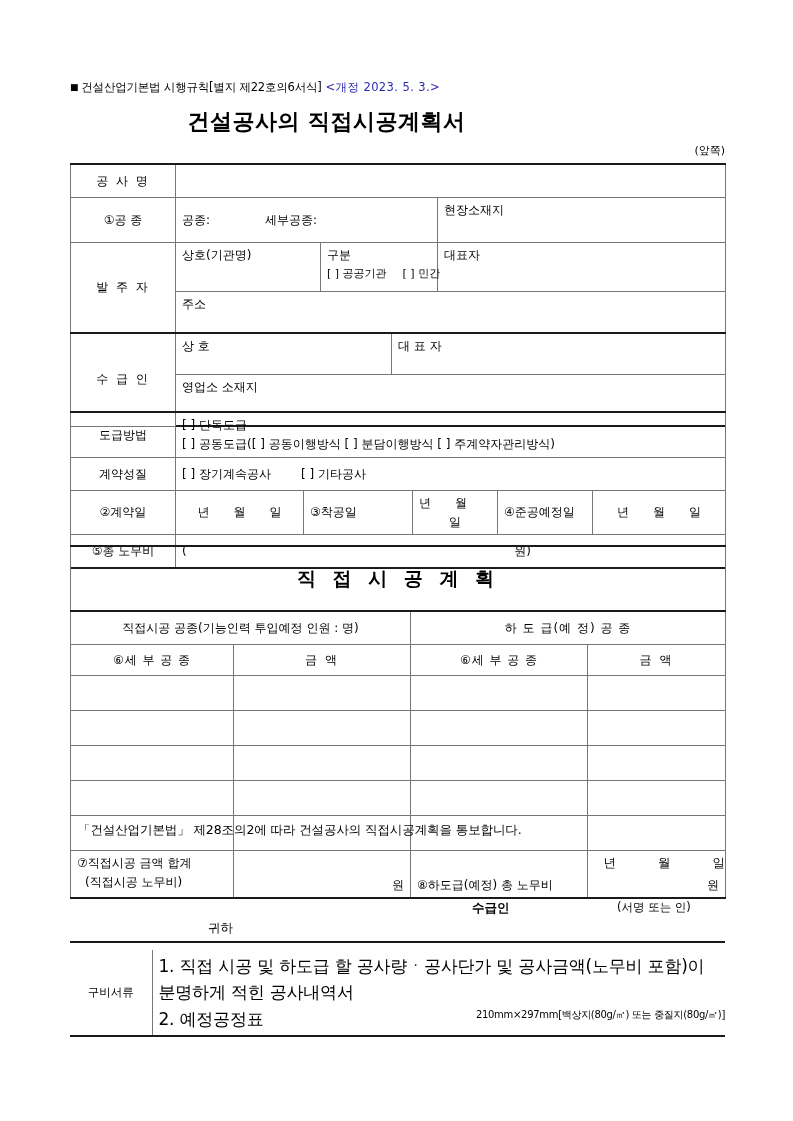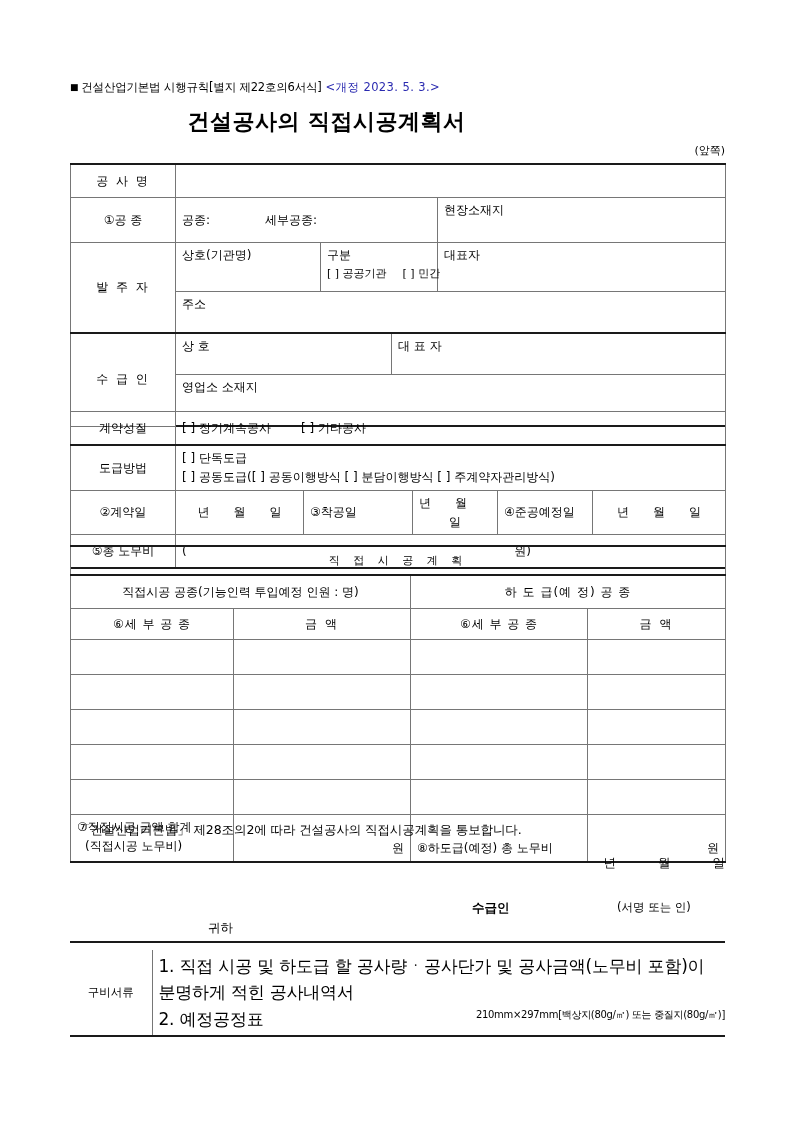--- a/index.html
+++ b/index.html
@@ -86,22 +86,23 @@
 
   
   #tbl-party { top: 163px; }
   #tbl-contract { top: 411px; }
   #tbl-plan { top: 545px; }
   #tbl-docs { top: 950px; }
 
   .sec-title {
     text-align: center;
     letter-spacing: 5px;
-    font-size: 11px;
-    padding: 5px 0 !important;
+    font-size: 19px;
+    padding: 17px 0 !important;
+    font-weight: bold;
   }
 
   .chk { letter-spacing: 0px; }
   .gap-sm { display: inline-block; width: 16px; }
   .gap-md { display: inline-block; width: 30px; }
   .gap-lg { display: inline-block; width: 55px; }
 
   
   .ymd { text-align: center; letter-spacing: 0px; }
   .ymd span { display: inline-block; }
@@ -254,31 +255,31 @@
       <col style="width:105px">
       <col style="width:128px">
       <col style="width:109px">
       <col style="width:85px">
       <col style="width:95px">
       <col style="width:133px">
     </colgroup>
     <tbody>
 
       <tr>
-        <td class="lbl lbl-tight vmid">계약성질</td>
-        <td class="chk vmid" colspan="5" style="height:26px">
-          <span>[  ] 장기계속공사</span><span class="gap-md"></span><span>[  ] 기타공사</span>
-        </td>
-      </tr>
-
-      <tr>
         <td class="lbl lbl-tight t-top">도급방법</td>
         <td class="t-top chk" colspan="5" style="height:38px">
           <div>[  ] 단독도급</div>
           <div>[  ] 공동도급([  ] 공동이행방식   [  ] 분담이행방식  [  ] 주계약자관리방식)</div>
+        </td>
+      </tr>
+
+      <tr>
+        <td class="lbl lbl-tight vmid">계약성질</td>
+        <td class="chk vmid" colspan="5" style="height:26px">
+          <span>[  ] 장기계속공사</span><span class="gap-md"></span><span>[  ] 기타공사</span>
         </td>
       </tr>
 
       <tr>
         <td class="lbl lbl-tight vmid">②계약일</td>
         <td class="ymd vmid" style="height:26px">
           <span class="y">년</span><span class="m">월</span><span class="d">일</span>
         </td>
         <td class="lbl-tight vmid">③착공일</td>
         <td class="ymd vmid">

